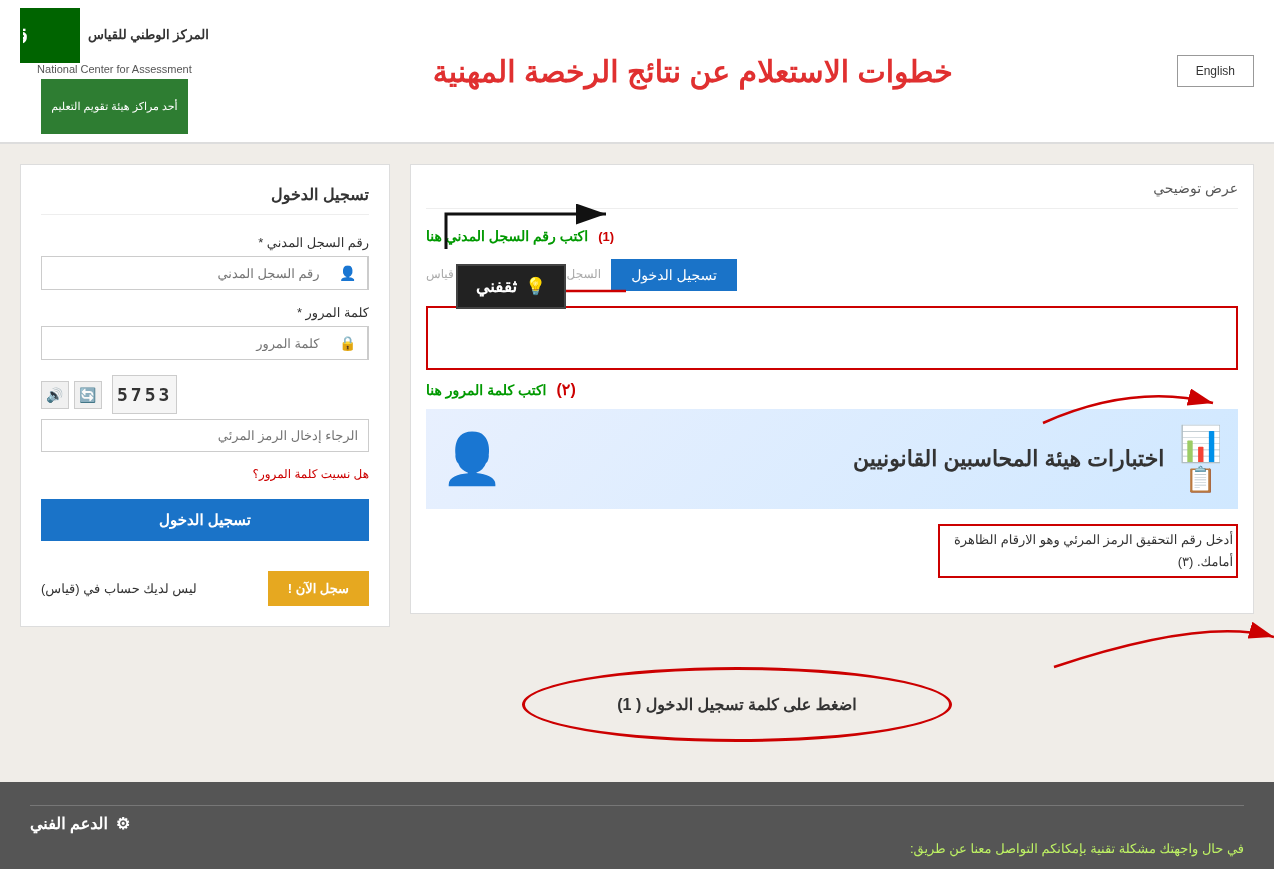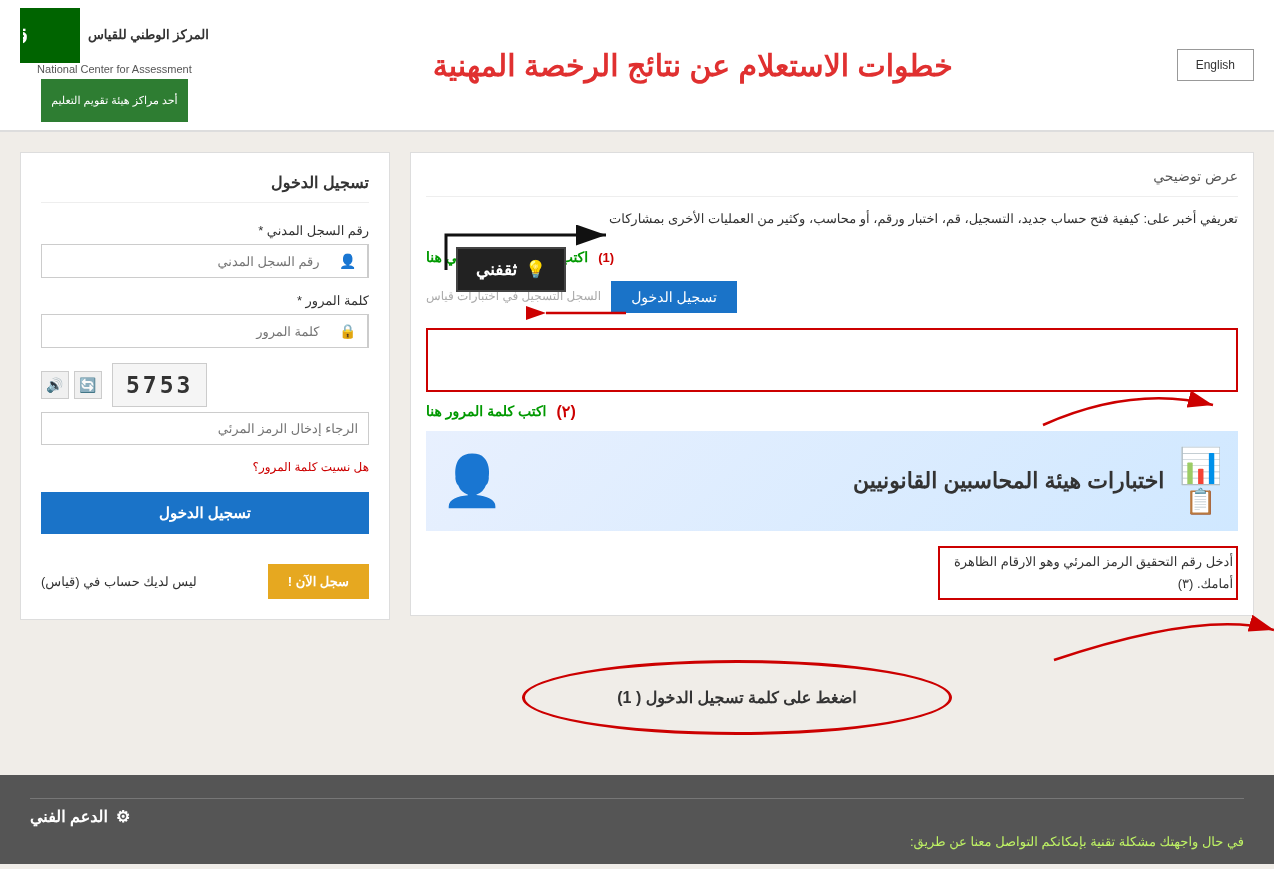--- a/index.html
+++ b/index.html
@@ -76,21 +76,21 @@
     .logo-text-en {
       font-size: 11px;
       color: #555;
       text-align: right;
     }
 
     .logo-sub {
       background: #2e7d32;
       color: #fff;
       font-size: 11px;
-      padding: 15px 10px;
+      padding: 21px 10px;
       margin-top: 4px;
       text-align: center;
     }
 
     
     .main-content {
       display: flex;
       gap: 0;
       padding: 20px;
       align-items: flex-start;
@@ -227,22 +227,22 @@
       display: flex;
       align-items: center;
       gap: 10px;
       margin-bottom: 5px;
       justify-content: flex-end;
     }
 
     .captcha-display {
       background: #f5f5f5;
       border: 1px solid #ccc;
-      padding: 8px 13px;
-      font-size: 23px;
+      padding: 8px 4px;
+      font-size: 18px;
       color: #333;
       font-weight: bold;
       letter-spacing: 3px;
       font-family: monospace;
     }
 
     .captcha-icons {
       display: flex;
       gap: 5px;
     }
@@ -412,21 +412,20 @@
 </div>
 
 <div class="main-content content-wrapper">
 
   <div class="tutorial-section">
 
     <div class="tutorial-header">عرض توضيحي</div>
 
     <div class="tutorial-top-area">
       <div class="tutorial-body">
-        <p>تعريفي أخبر على: كيفية فتح حساب جديد، التسجيل، قم، اختبار ورقم، أو محاسب، وكثير من العمليات الأخرى بمشاركات</p>
 
         <div style="position:relative; margin-top:15px; display:flex; align-items:center; justify-content:flex-end; gap:10px;">
           <span class="step-indicator">(1)</span>
           <span class="step-arrow-label green-text">اكتب رقم السجل المدني هنا</span>
 
           <svg width="200" height="60" style="position:absolute; left:0; top:-25px;">
             <defs>
               <marker id="arrowhead-black" markerWidth="10" markerHeight="7" refX="10" refY="3.5" orient="auto">
                 <polygon points="0 0, 10 3.5, 0 7" fill="#111"></polygon>
               </marker>

